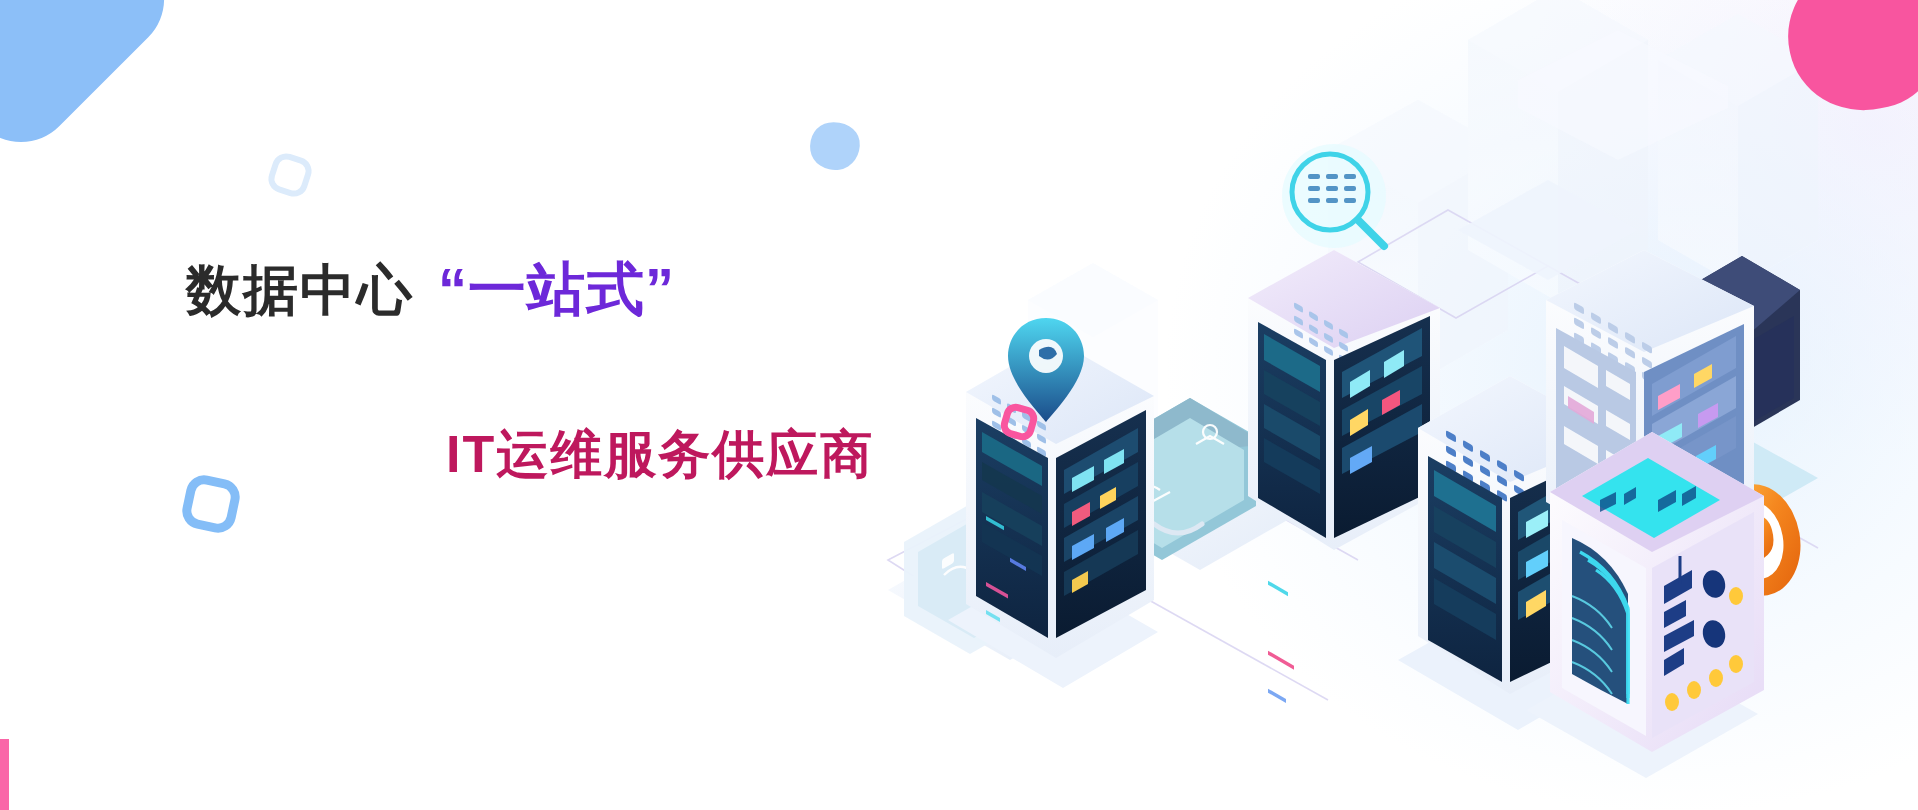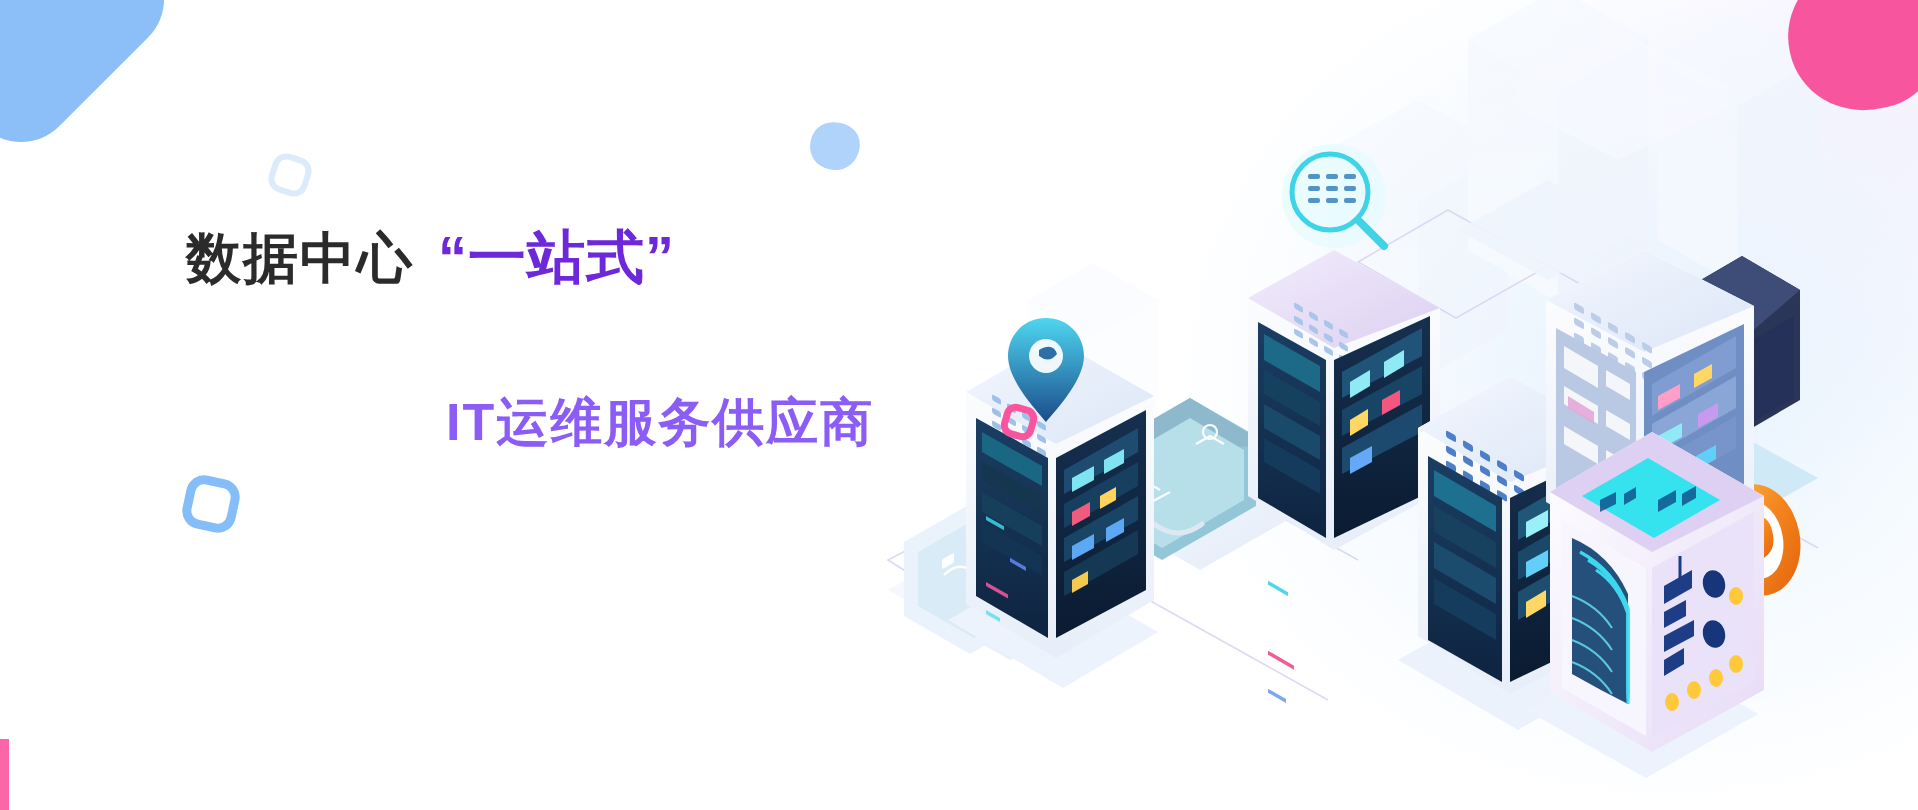--- a/index.html
+++ b/index.html
@@ -81,32 +81,33 @@
   }
 
   
   .copy{
     position:absolute; left:186px; top:228px;
     width:820px;
   }
   .line1{
     display:flex; align-items:baseline; gap:24px;
     white-space:nowrap;
+    margin-top:32px;
   }
   .h-dark{
     font-size:55px; font-weight:bold; color:#2B2B2B;
     letter-spacing:2px; line-height:1;
   }
   .h-red{
     font-size:58px; font-weight:bold; color:#6d28d9;
     letter-spacing:1px; line-height:1;
   }
   .line2{
     margin-top:110px; padding-left:260px;
-    font-size:52px; font-weight:bold; color:#8b5cf6;
+    font-size:52px; font-weight:bold; color:#be185d;
     letter-spacing:2px; line-height:1; white-space:nowrap;
   }
 
   
   .illustration{
     position:absolute; right:0; top:0;
     width:1060px; height:810px;
   }
   .illustration svg{ display:block; width:100%; height:100%; }
 </style>

